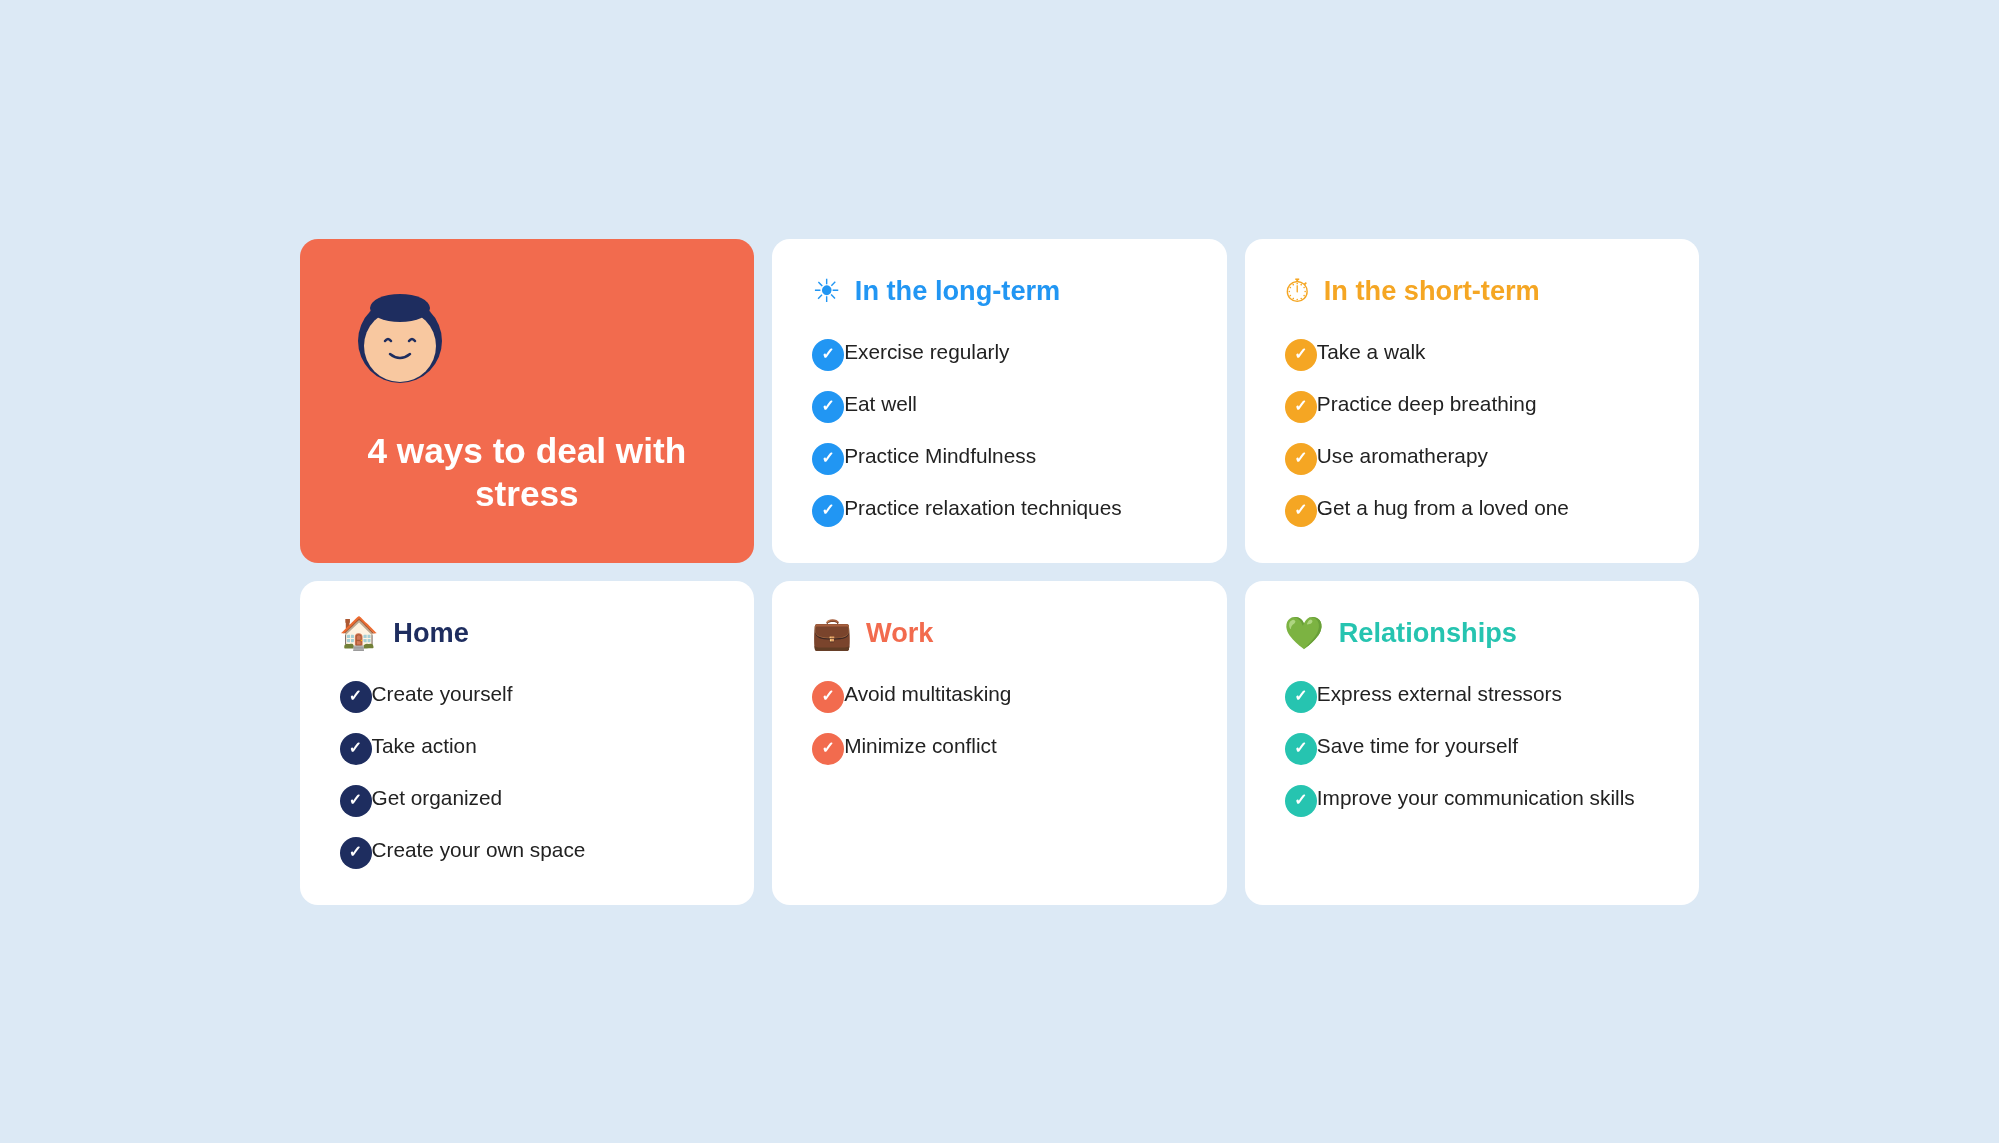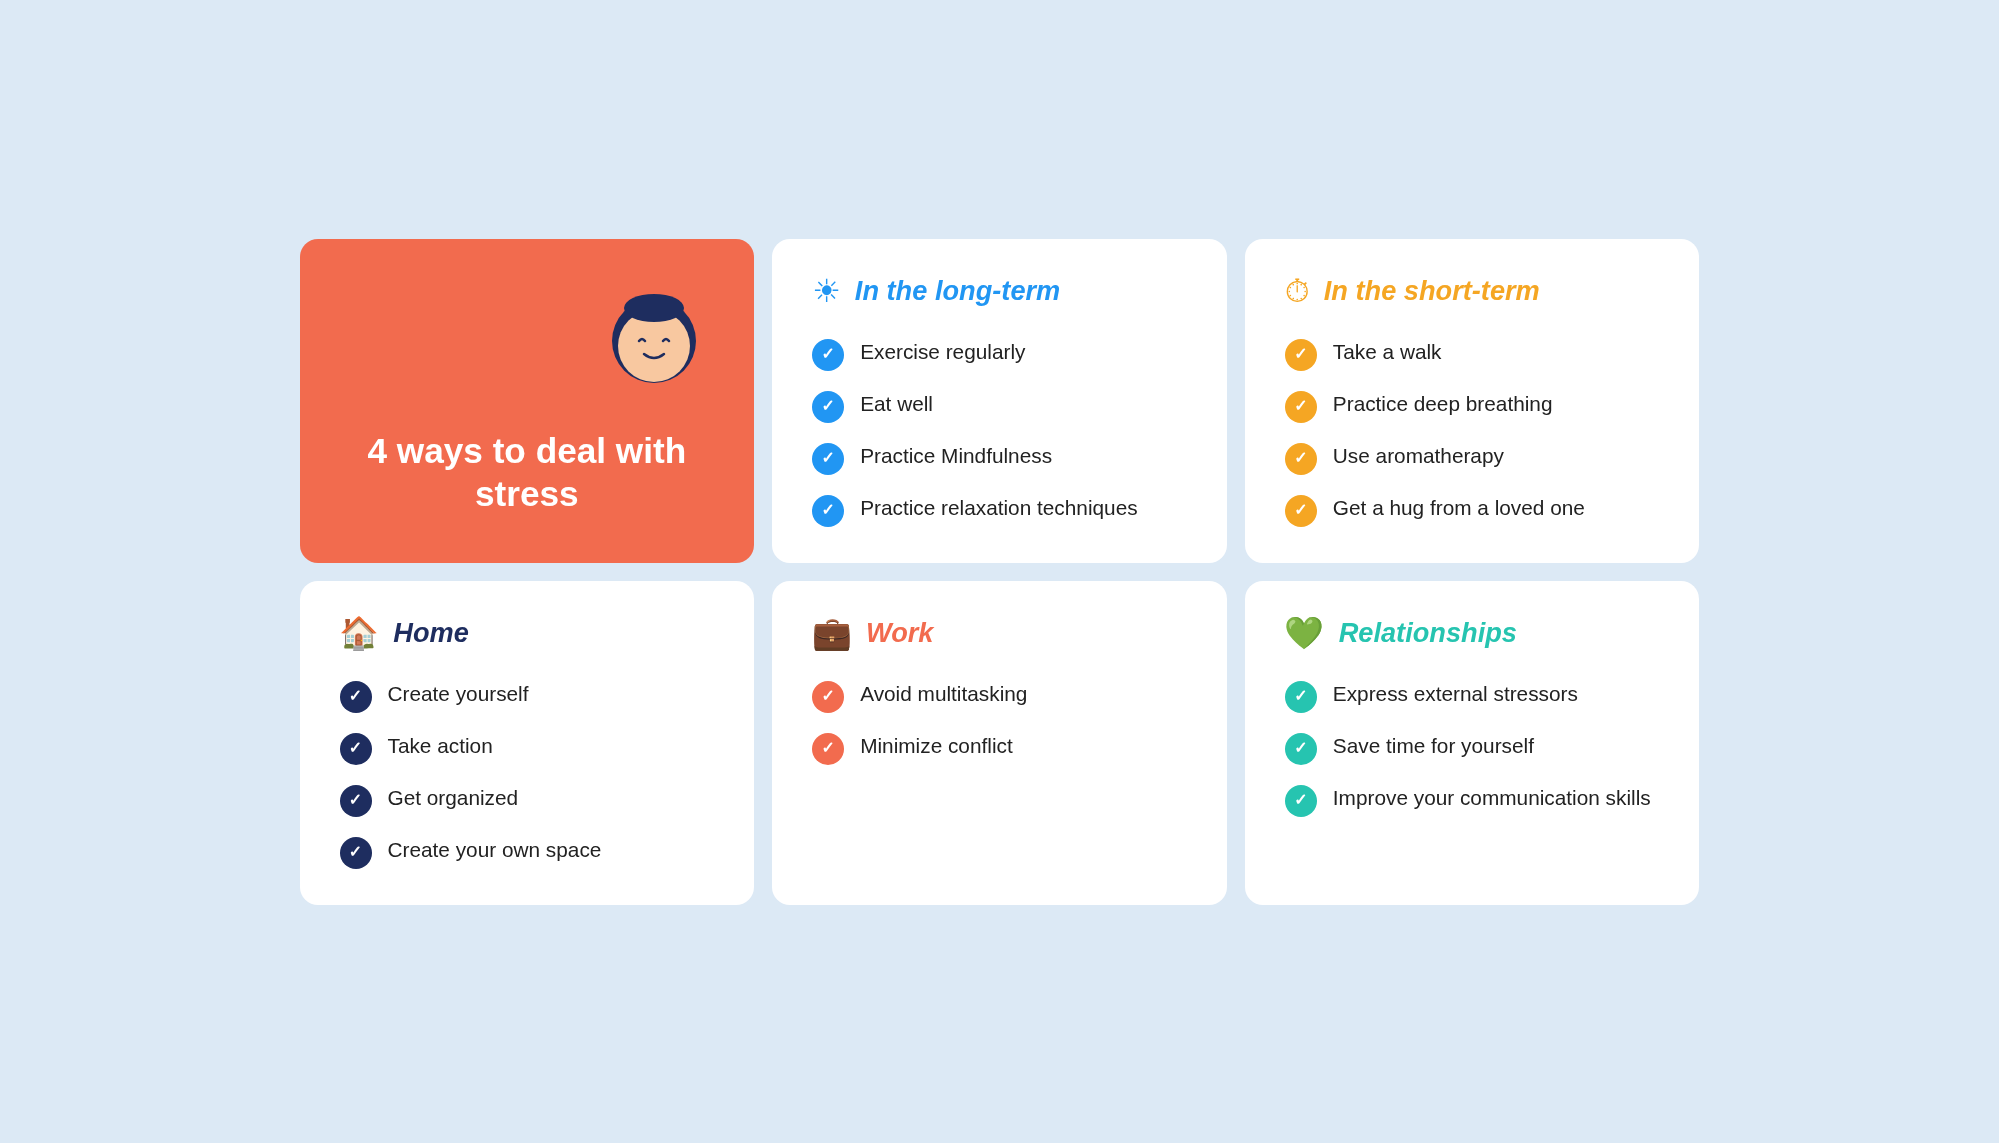--- a/index.html
+++ b/index.html
@@ -24,21 +24,21 @@
       background: #fff;
       border-radius: 18px;
       padding: 36px 40px;
     }
     .card-hero {
       background: #f26b4e;
       border-radius: 18px;
       padding: 36px 40px;
       display: flex;
       flex-direction: column;
-      align-items: flex-end;
+      align-items: flex-start;
       justify-content: center;
     }
     .hero-avatar {
       width: 120px;
       height: 120px;
       margin-bottom: 24px;
     }
     .hero-title {
       color: #fff;
       font-size: 2.2rem;
@@ -52,37 +52,36 @@
       gap: 14px;
       margin-bottom: 30px;
     }
     .card-header-icon {
       font-size: 2rem;
       line-height: 1;
     }
     .card-header-title {
       font-size: 1.7rem;
       font-weight: 700;
-      font-style: italic;
     }
     .color-blue { color: #2196f3; }
     .color-orange { color: #f5a623; }
     .color-navy { color: #1e2d5f; }
     .color-coral { color: #f26b4e; }
     .color-teal { color: #26c4b0; }
     .item-list {
       list-style: none;
       display: flex;
       flex-direction: column;
       gap: 18px;
     }
     .item-list li {
       display: flex;
       align-items: flex-start;
-      gap: 16px;
+      gap: 0;
       font-size: 1.3rem;
       color: #222;
       font-weight: 400;
       line-height: 1.4;
     }
     .check-icon {
       width: 32px;
       height: 32px;
       border-radius: 50%;
       display: flex;

